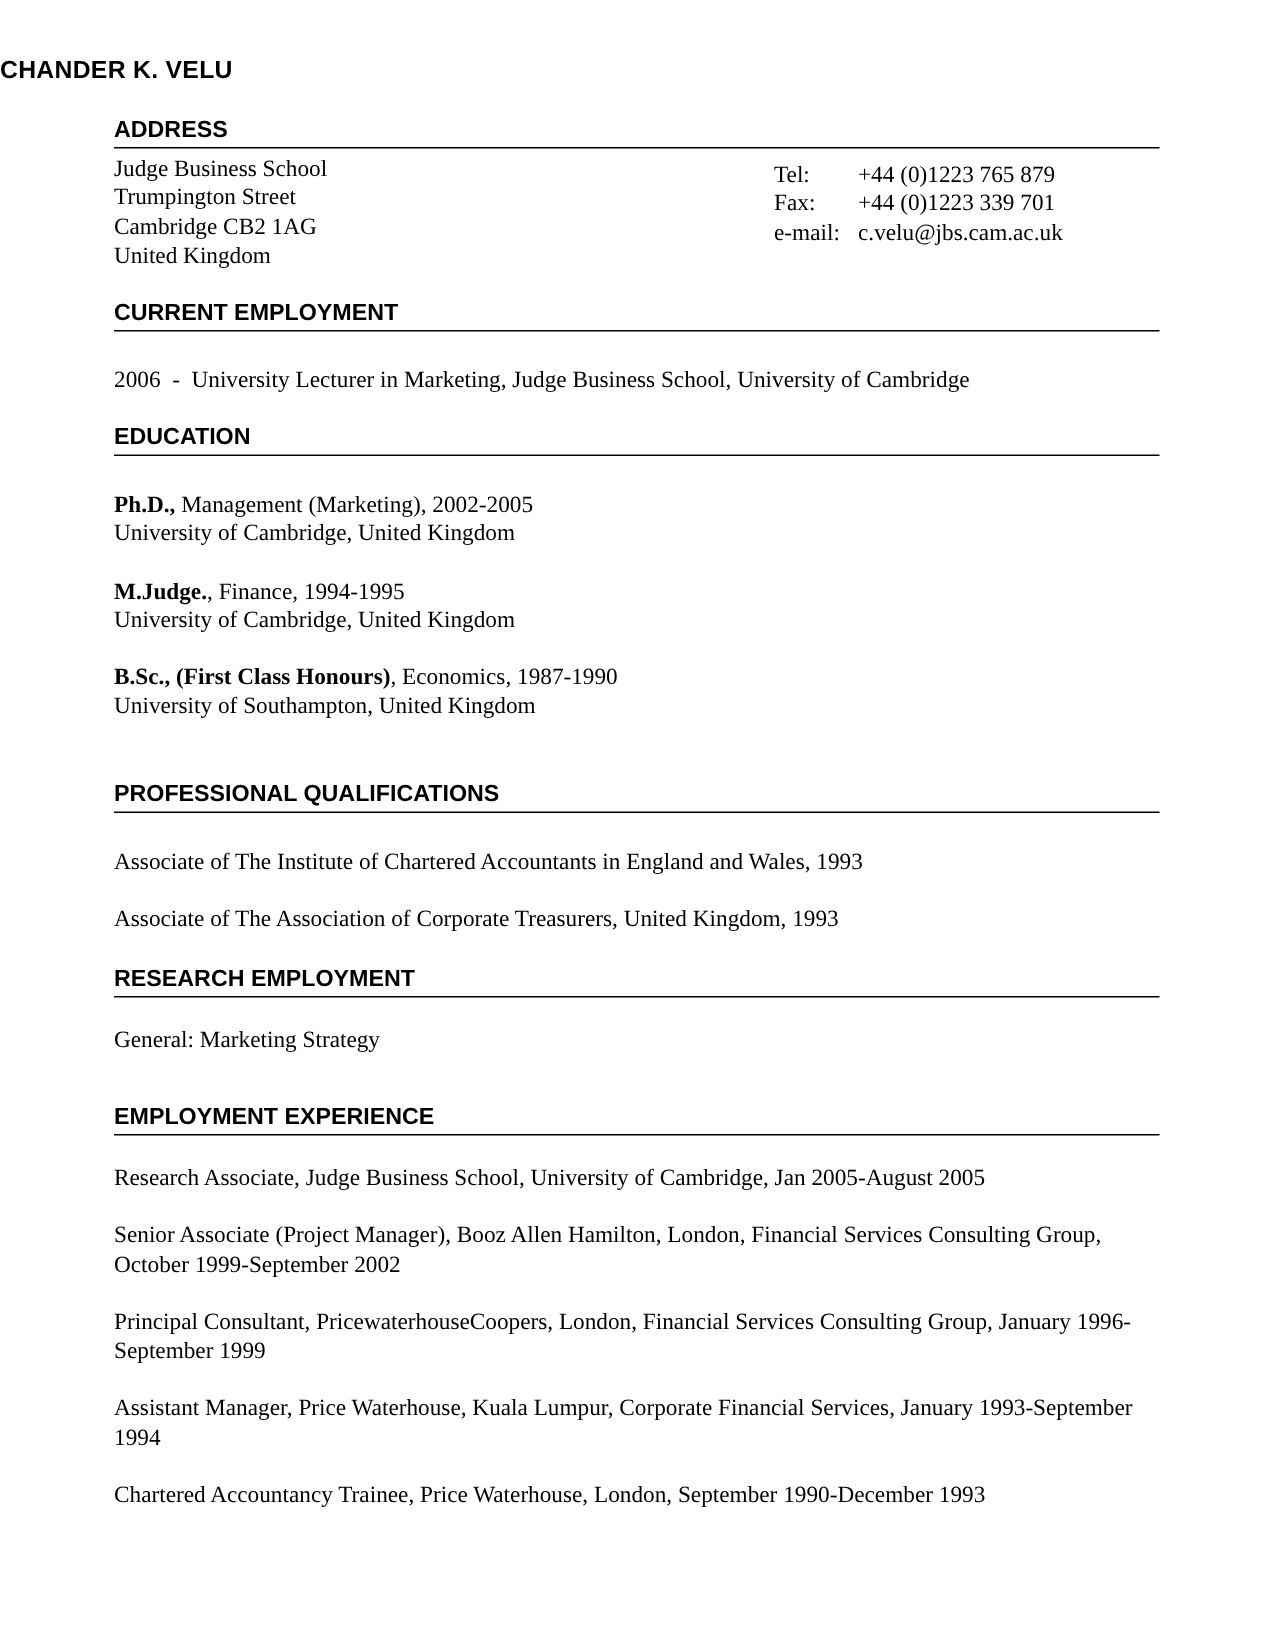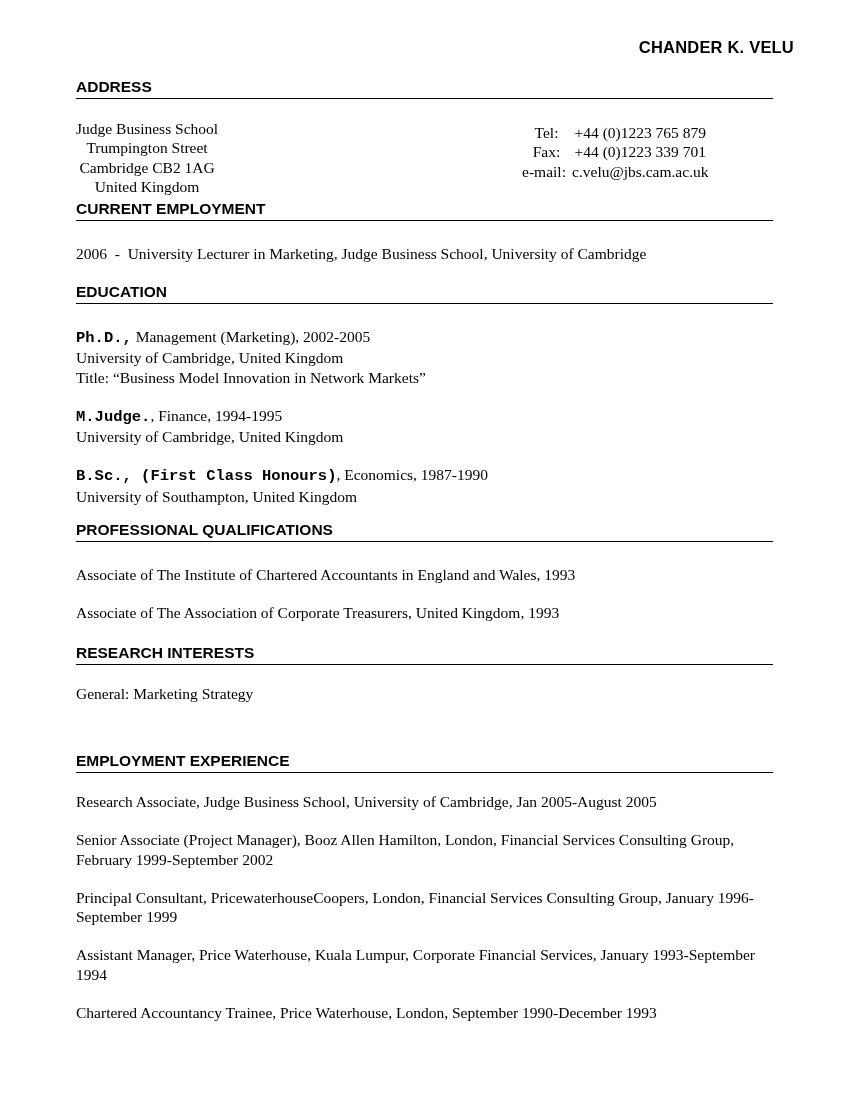--- a/index.html
+++ b/index.html
@@ -1,27 +1,27 @@
 <!DOCTYPE html>
 <html><head>
 <meta charset="utf-8">
 <style>
   html, body { margin: 0; padding: 0; background: #ffffff; }
   body { width: 850px; height: 1100px; position: relative; overflow: hidden; color: #000; }
   .page { position: absolute; left: 76px; top: 0; width: 697px; }
-  .name { position: absolute; left: 0; width: 794px; top: 38px; text-align: right;
+  .name { position: absolute; left: 0; width: 794px; top: 38px; text-align: left;
           font-family: "Liberation Sans", sans-serif; font-weight: bold; font-size: 16.5px; letter-spacing: 0.2px; }
   .sec { position: absolute; left: 0; width: 697px; }
   .sec-head { font-family: "Liberation Sans", sans-serif; font-weight: bold; font-size: 15.5px;
               line-height: 18px; padding-bottom: 2px; border-bottom: 1.3px solid #000; }
   .body { font-family: "Liberation Serif", serif; font-size: 15.5px; line-height: 19.3px; }
   .line { display: block; white-space: nowrap; }
   .wrap { white-space: normal; }
-  b { font-weight: bold; font-family: Liberation Mono, monospace; }
-  .addr-wrap { position: relative; height: 80px; margin-top: 20px; text-align: center; }
+  b { font-weight: bold; }
+  .addr-wrap { position: relative; height: 80px; margin-top: 4px; }
   .addr-left { position: absolute; left: 0; top: 0; }
   .addr-right { position: absolute; left: 440px; top: 4px; }
   .contact-row { display: block; white-space: nowrap; }
   .contact-label { display: inline-block; width: 56px; }
 </style>
 </head>
 <body>
 
 <div class="name">CHANDER K. VELU</div>
 
@@ -53,47 +53,46 @@
   <div class="sec" style="top:200px;">
     <div class="sec-head">CURRENT EMPLOYMENT</div>
     <div class="body" style="margin-top:23px; white-space:pre;">2006  -  University Lecturer in Marketing, Judge Business School, University of Cambridge</div>
   </div>
 
   <div class="sec" style="top:283px;">
     <div class="sec-head">EDUCATION</div>
     <div class="body" style="margin-top:23px;">
       <span class="line"><b>Ph.D.,</b><span> Management (Marketing), 2002-2005</span></span>
       <span class="line">University of Cambridge, United Kingdom</span>
-      <span class="line">Title: “Business Model Innovation in Network Markets”</span>
     </div>
     <div class="body" style="margin-top:19px;">
       <span class="line"><b>M.Judge.</b><span>, Finance, 1994-1995</span></span>
       <span class="line">University of Cambridge, United Kingdom</span>
     </div>
     <div class="body" style="margin-top:19px;">
       <span class="line"><b>B.Sc., (First Class Honours)</b><span>, Economics, 1987-1990</span></span>
       <span class="line">University of Southampton, United Kingdom</span>
     </div>
   </div>
 
   <div class="sec" style="top:521px;">
     <div class="sec-head">PROFESSIONAL QUALIFICATIONS</div>
     <div class="body line" style="margin-top:23px;">Associate of The Institute of Chartered Accountants in England and Wales, 1993</div>
     <div class="body line" style="margin-top:19px;">Associate of The Association of Corporate Treasurers, United Kingdom, 1993</div>
   </div>
 
   <div class="sec" style="top:644px;">
-    <div class="sec-head">RESEARCH INTERESTS</div>
+    <div class="sec-head">RESEARCH EMPLOYMENT</div>
     <div class="body" style="margin-top:19px;">
       <span class="line">General: Marketing Strategy</span>
     </div>
   </div>
 
-  <div class="sec" style="top:752px;">
+  <div class="sec" style="top:736px;">
     <div class="sec-head">EMPLOYMENT EXPERIENCE</div>
     <div class="body line" style="margin-top:19px;">Research Associate, Judge Business School, University of Cambridge, Jan 2005-August 2005</div>
-    <div class="body wrap" style="margin-top:19px; width:680px;">Senior Associate (Project Manager), Booz Allen Hamilton, London, Financial Services Consulting Group, February 1999-September 2002</div>
+    <div class="body wrap" style="margin-top:19px; width:680px;">Senior Associate (Project Manager), Booz Allen Hamilton, London, Financial Services Consulting Group, October 1999-September 2002</div>
     <div class="body wrap" style="margin-top:19px; width:697px;">Principal Consultant, PricewaterhouseCoopers, London, Financial Services Consulting Group, January 1996-September 1999</div>
     <div class="body wrap" style="margin-top:19px; width:680px;">Assistant Manager, Price Waterhouse, Kuala Lumpur, Corporate Financial Services, January 1993-September 1994</div>
     <div class="body line" style="margin-top:19px;">Chartered Accountancy Trainee, Price Waterhouse, London, September 1990-December 1993</div>
   </div>
 
 </div>
 
 </body></html>

